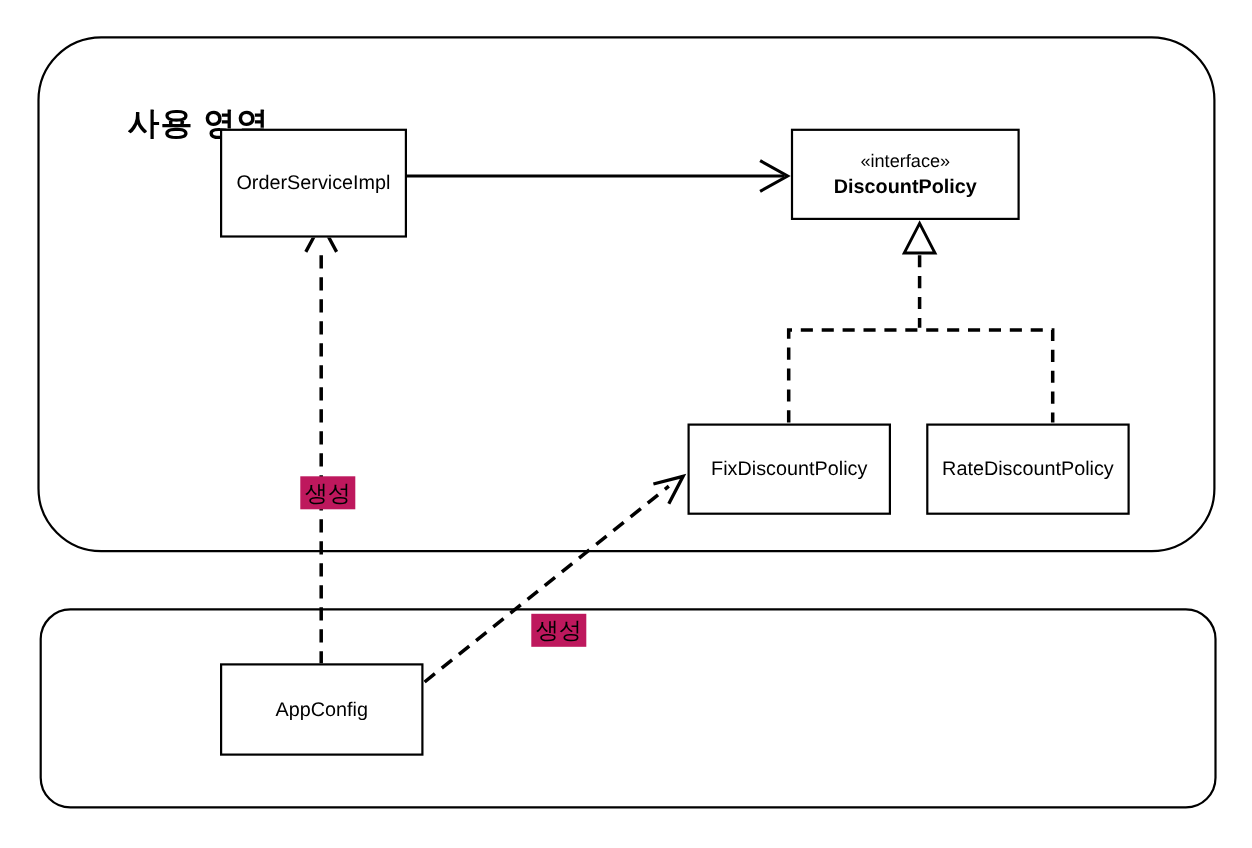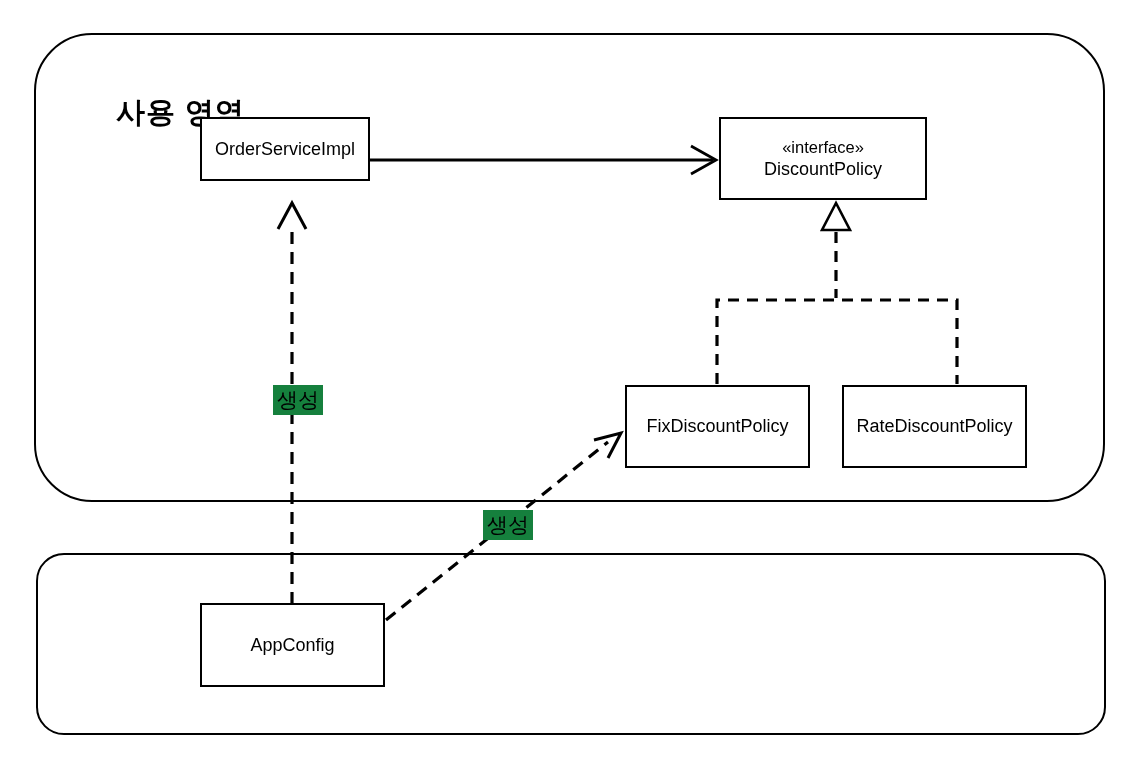--- a/index.html
+++ b/index.html
@@ -35,38 +35,39 @@
     background:#ffffff;
     box-sizing:border-box;
     display:flex;
     flex-direction:column;
     align-items:center;
     justify-content:center;
     font-size:18px;
     text-align:center;
     line-height:1.25;
   }
-  #box-order{left:200px;top:117px;width:170px;height:64px;}
+  #box-order{left:200px;top:117px;width:170px;height:99px;}
   #box-discount{left:719px;top:117px;width:208px;height:83px;}
   #box-fix{left:625px;top:385px;width:185px;height:83px;}
   #box-rate{left:842px;top:385px;width:185px;height:83px;}
   #box-app{left:200px;top:603px;width:185px;height:84px;}
   .stereotype{font-size:16.5px;font-weight:400;}
-  .class-name-bold{font-weight:400;}
+  .class-name-bold{font-weight:700;}
   #edges{
     position:absolute;left:0;top:0;width:1138px;height:771px;
     pointer-events:none;
   }
   .edge-label{
     position:absolute;
     transform:translate(-50%,-50%);
     font-size:21px;
-    background:#15803d;
+    background:#be185d;
     padding:1px 4px;
     white-space:nowrap;
+    margin-top:48px;
   }
   #create-label-1{left:298px;top:400px;}
   #create-label-2{left:508px;top:525px;}
 </style>
 </head>
 <body>
 
 <div id="stage">
 
   <div class="region" id="region-usage"></div>

